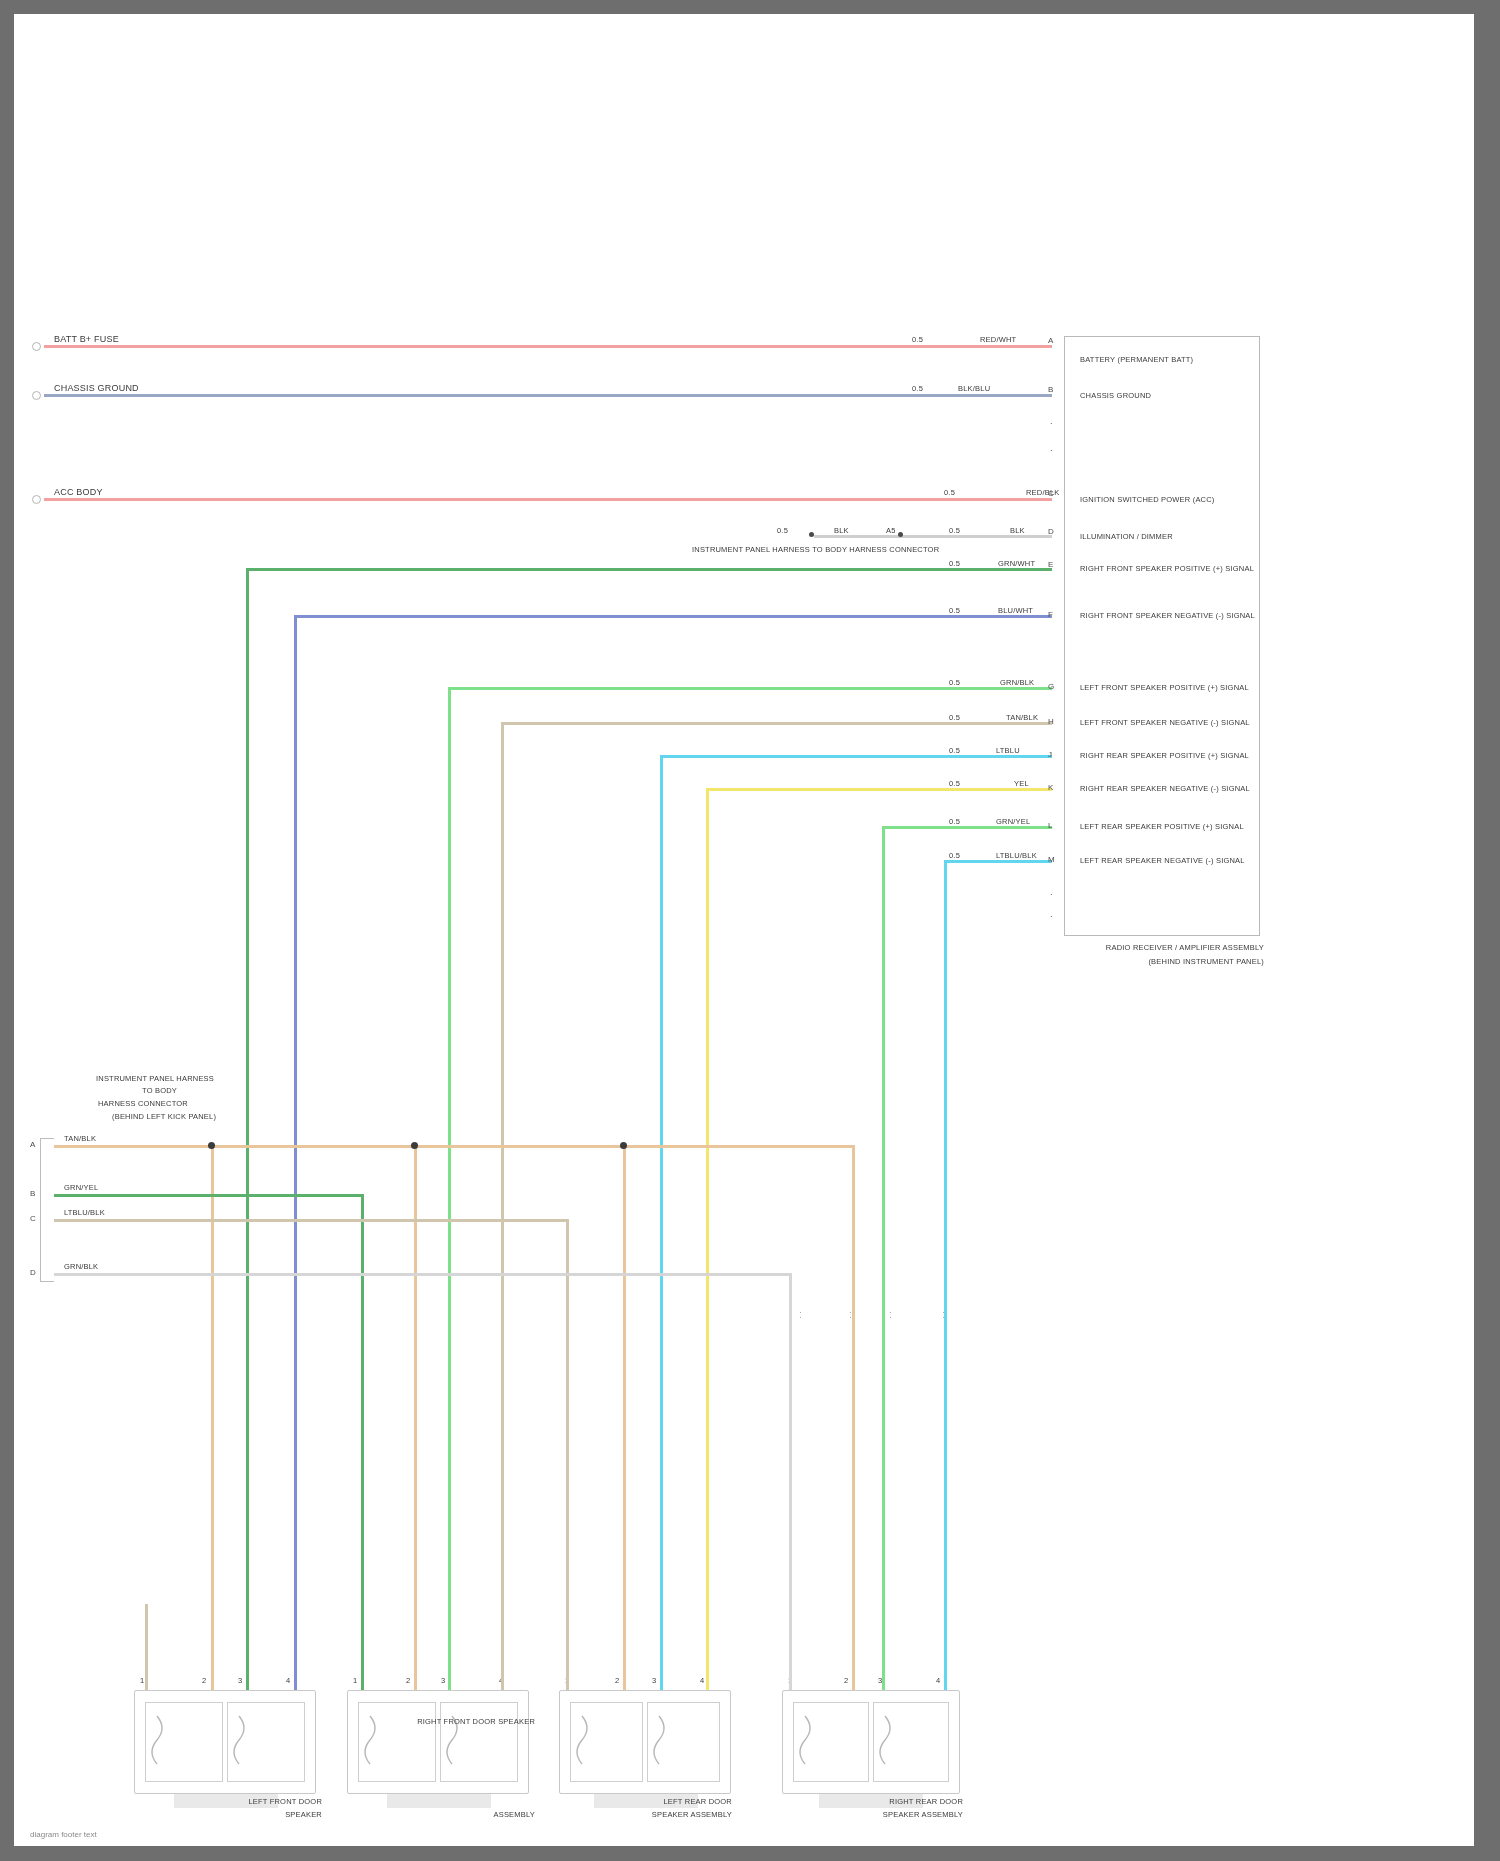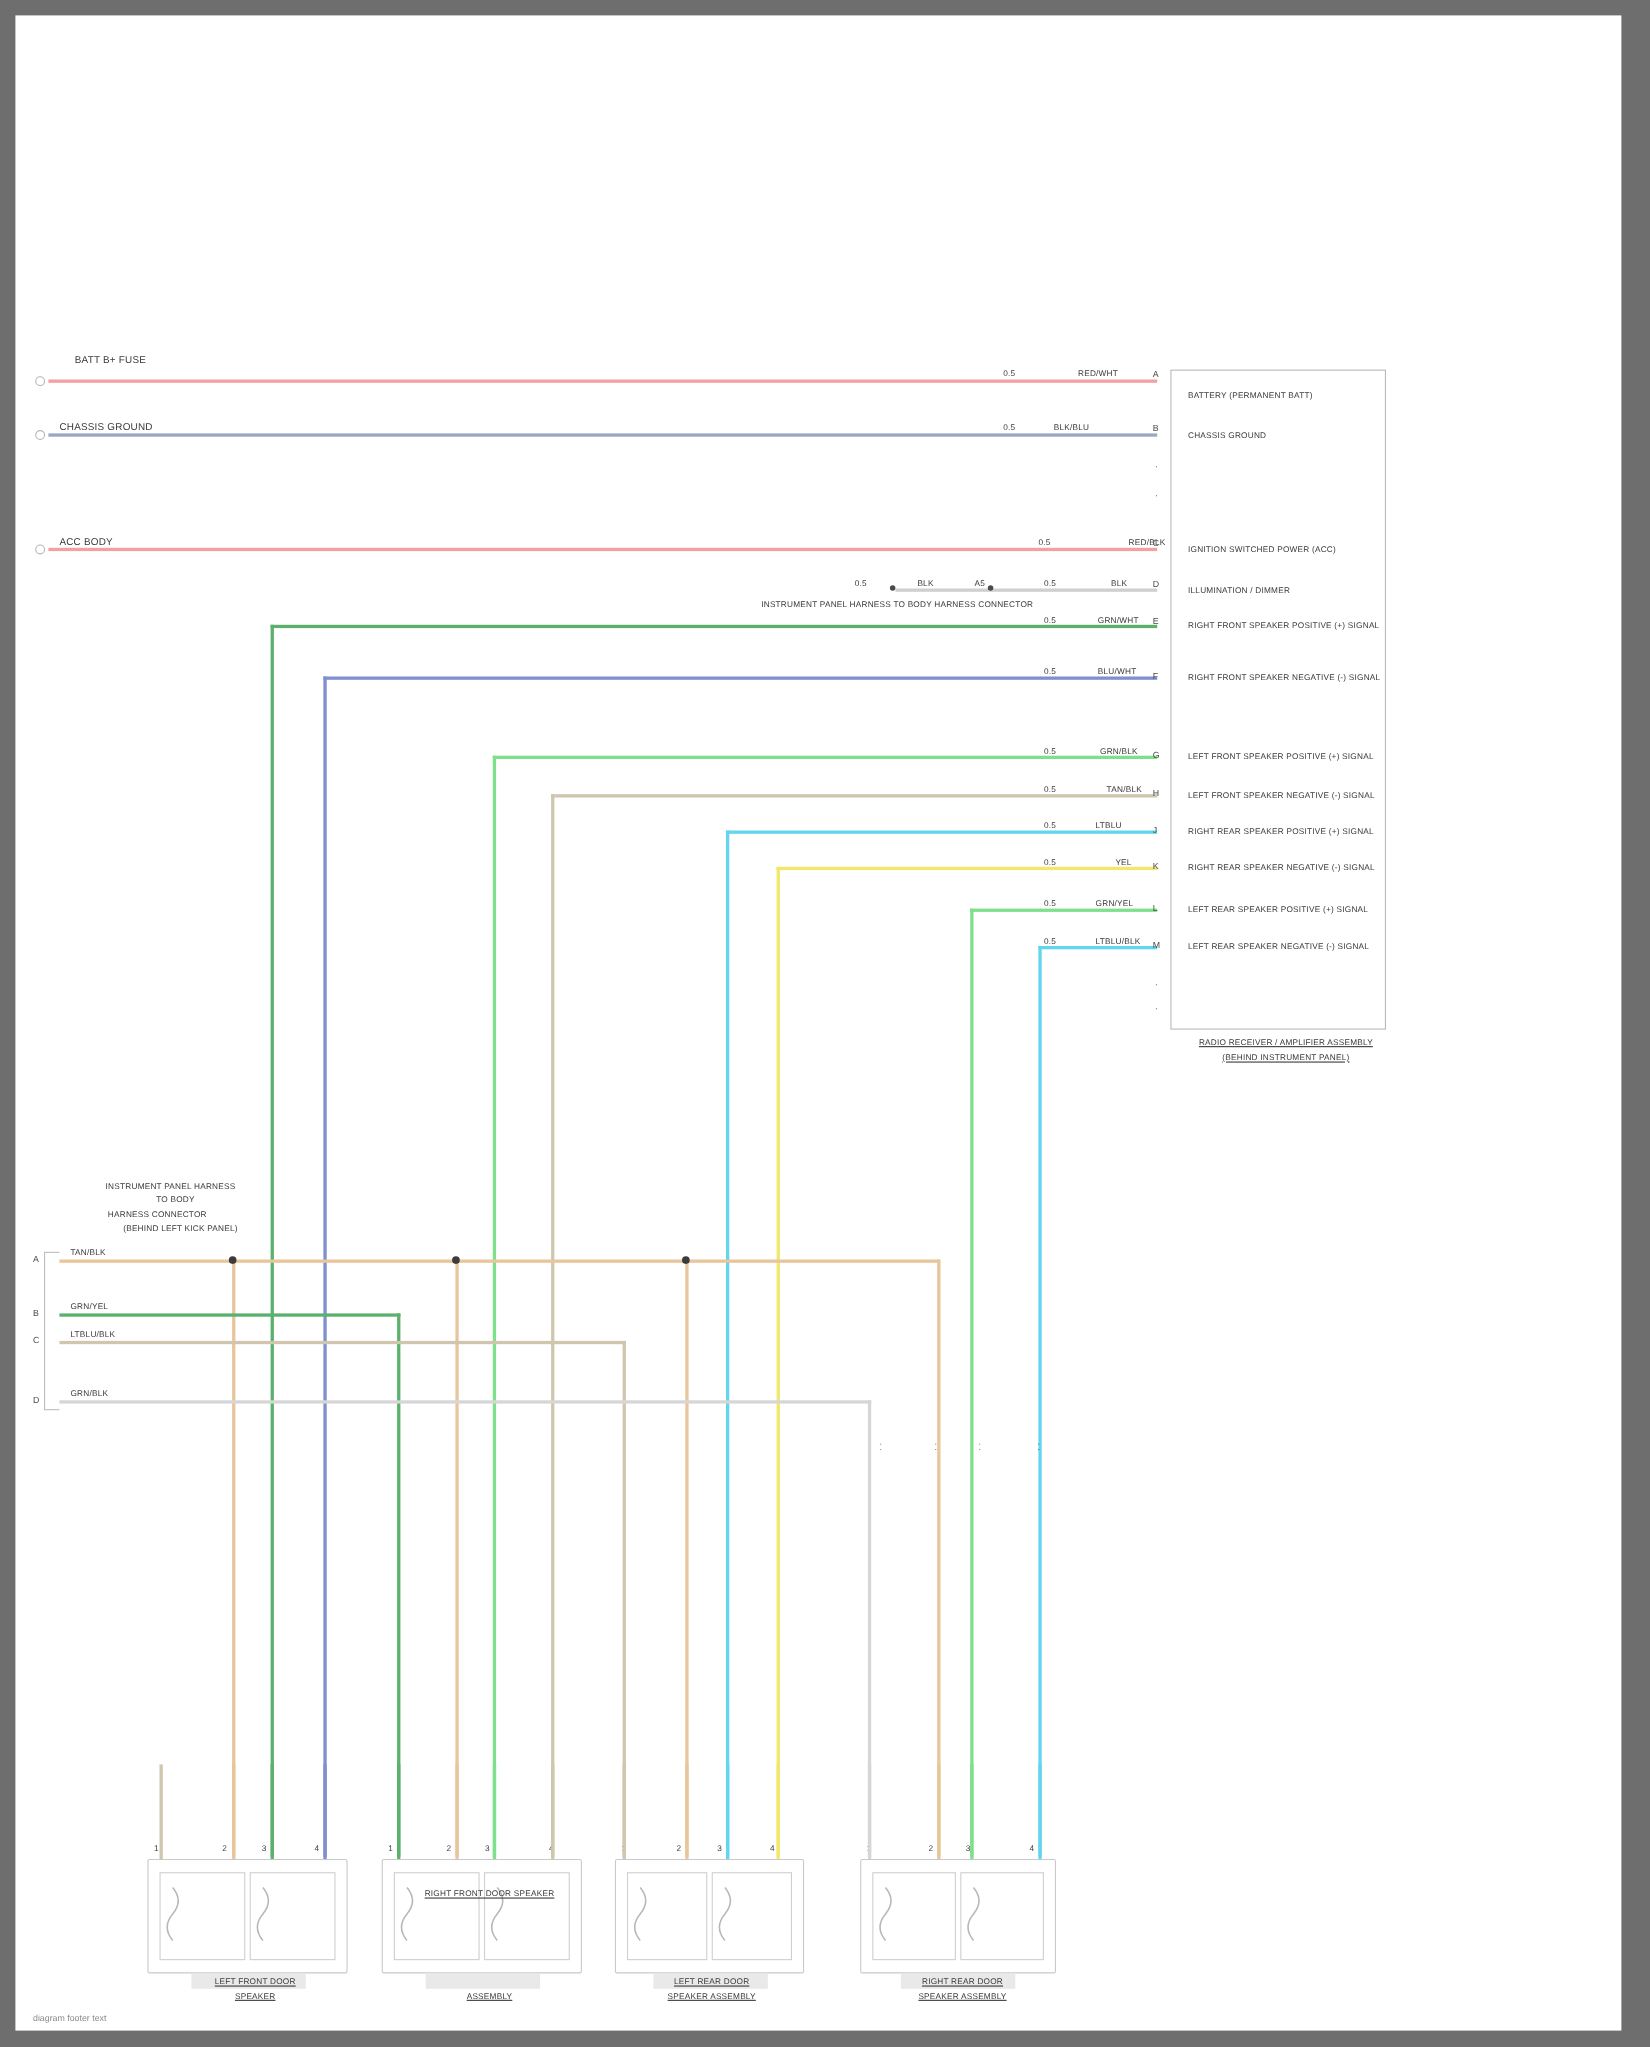--- a/index.html
+++ b/index.html
@@ -4,42 +4,42 @@
 <style>
   html,body{margin:0;padding:0;background:#6e6e6e;}
   body{font-family:"Liberation Sans",sans-serif;}
   #page{position:relative;width:1500px;height:1861px;background:#6e6e6e;overflow:hidden;}
   #sheet{position:absolute;left:14px;top:14px;width:1460px;height:1832px;background:#ffffff;}
   .wire{position:absolute;}
   .h{height:3px;}
   .v{width:3px;}
   .lbl{position:absolute;font-size:9px;color:#3a3a3a;white-space:nowrap;letter-spacing:.2px;}
   .lbl.xs{font-size:7.5px;}
-  .lbl.ctr{text-align:center;text-decoration:underline;}
+  .lbl.ctr{text-align:right;}
   .lbl.vert{transform-origin:0 0;transform:rotate(-90deg);}
   .pin{position:absolute;font-size:8px;color:#4a4a4a;}
   .dot{position:absolute;width:7px;height:7px;border-radius:50%;background:#3c3c3c;}
   .modbox{position:absolute;border:1.5px solid #b9b9b9;box-sizing:border-box;}
   .conn{position:absolute;border:1.4px solid #bdbdbd;box-sizing:border-box;}
   .spkbox{position:absolute;border:1.6px solid #c9c9c9;box-sizing:border-box;border-radius:2px;}
   .spkinner{position:absolute;border:1.4px solid #cfcfcf;box-sizing:border-box;}
   .coil{position:absolute;}
   .tab{position:absolute;background:#e9e9e9;}
   .credit{position:absolute;font-size:8px;color:#8a8a8a;}
   .nub{position:absolute;width:5px;height:5px;border-radius:50%;background:#4a4a4a;}
   .leftpin{position:absolute;width:9px;height:9px;border:1.2px solid #b5b5b5;border-radius:50%;box-sizing:border-box;background:#fff;}
 </style>
 </head>
 <body>
 
 <div id="page">
   <div id="sheet">
 
     <div class="wire h" style="left:30px;top:331px;width:1008px;background:#f2a0a0;"></div>
-    <div class="lbl" style="left:40px;top:308px;margin-left:14px;">BATT B+ FUSE</div>
+    <div class="lbl" style="left:40px;top:320px;">BATT B+ FUSE</div>
     <div class="leftpin" style="left:18px;top:328px;"></div>
     <div class="lbl xs" style="left:898px;top:321px;">0.5</div>
     <div class="lbl xs" style="left:966px;top:321px;">RED/WHT</div>
     <div class="pin" style="left:1034px;top:322px;">A</div>
     <div class="lbl xs" style="left:1066px;top:341px;">BATTERY (PERMANENT BATT)</div>
 
     <div class="wire h" style="left:30px;top:380px;width:1008px;background:#9aa7c4;"></div>
     <div class="lbl" style="left:40px;top:369px;">CHASSIS GROUND</div>
     <div class="leftpin" style="left:18px;top:377px;"></div>
     <div class="lbl xs" style="left:898px;top:370px;">0.5</div>

